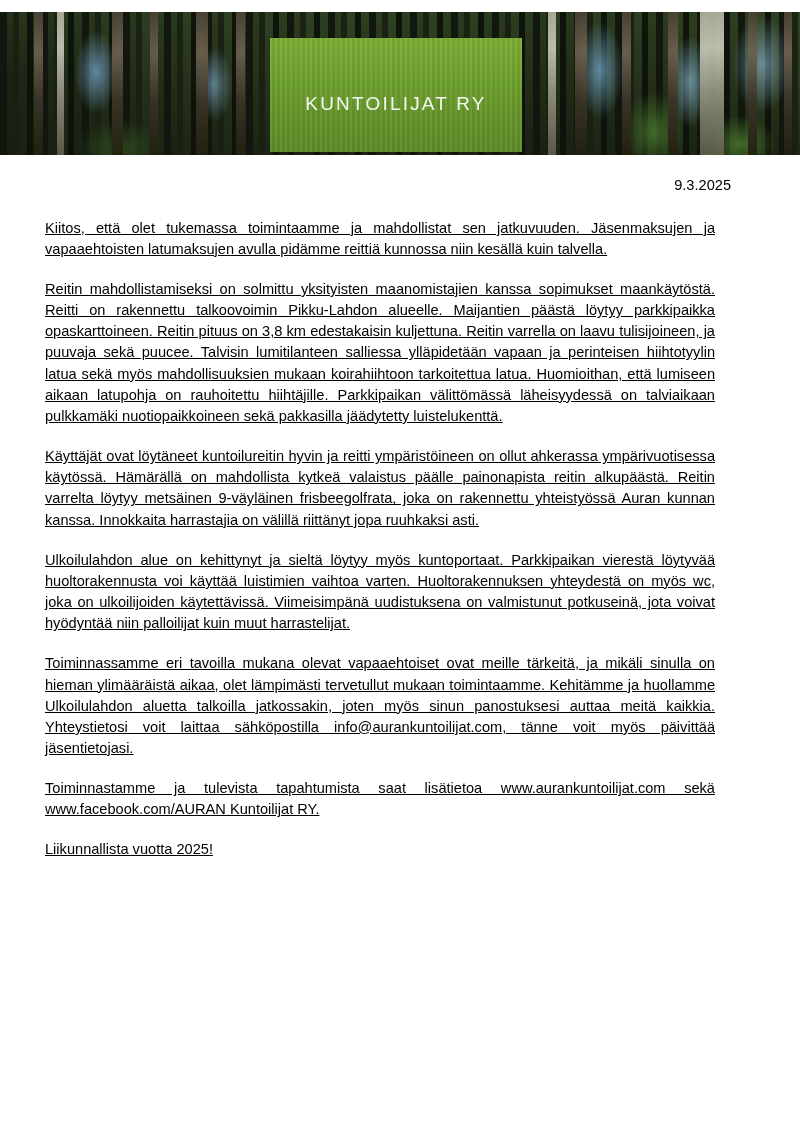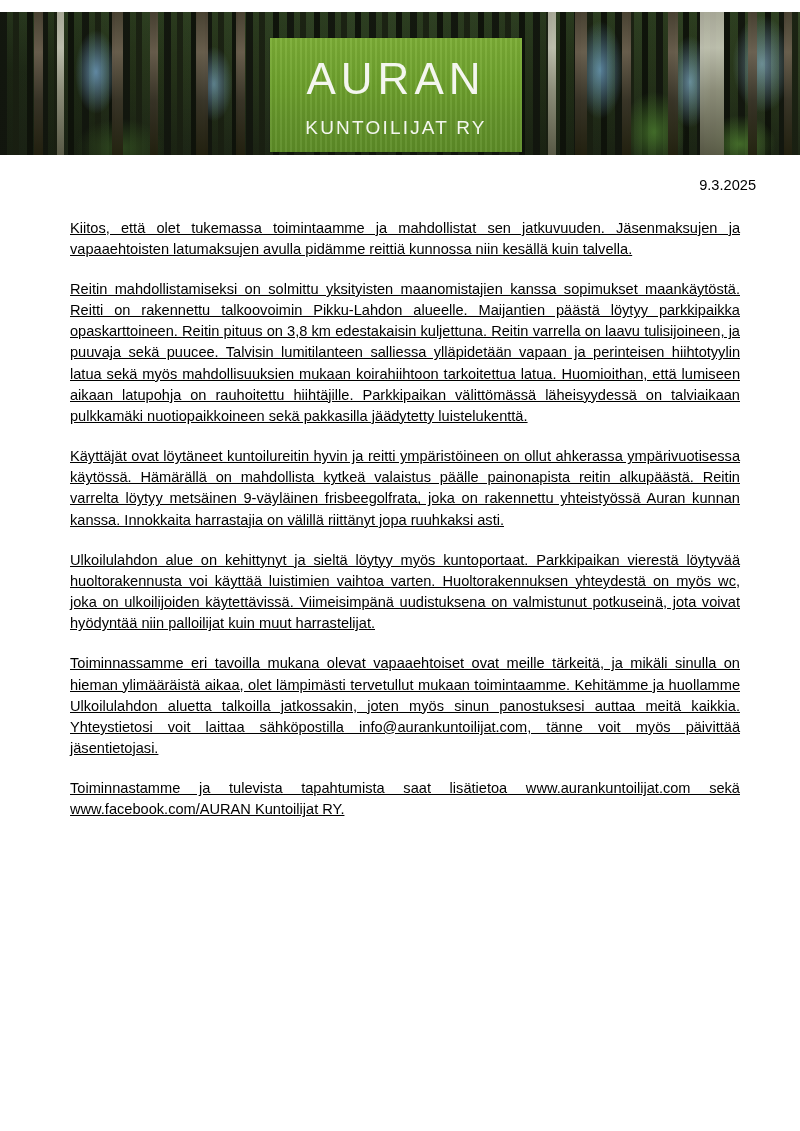--- a/index.html
+++ b/index.html
@@ -97,21 +97,21 @@
     font-size: 19px;
     font-weight: 400;
     letter-spacing: 2.2px;
     line-height: 1;
     margin-top: 17px;
   }
 
   
   .letter {
     position: absolute;
-    left: 70px;
+    left: 45px;
     top: 176px;
     width: 686px;
   }
   .doc-date {
     text-align: right;
     font-size: 14.6px;
     line-height: 1.35;
     margin: 0 0 22px 0;
   }
   .salutation {
@@ -147,30 +147,30 @@
   <div class="banner-trunk" style="left:236px;width:9px;"></div>
   <div class="banner-trunk pale" style="left:548px;width:8px;"></div>
   <div class="banner-trunk" style="left:575px;width:12px;"></div>
   <div class="banner-trunk" style="left:622px;width:9px;"></div>
   <div class="banner-trunk" style="left:668px;width:10px;"></div>
   <div class="banner-trunk pale" style="left:700px;width:24px;"></div>
   <div class="banner-trunk" style="left:748px;width:9px;"></div>
   <div class="banner-trunk" style="left:784px;width:8px;"></div>
 
   <div class="logo-plate">
-    <div class="logo-title">AURAN</div>
     <div class="logo-subtitle">KUNTOILIJAT RY</div>
   </div>
 </div>
 
 <div class="letter">
 
   <p class="doc-date">9.3.2025</p>
 
 
   <p class="para">Kiitos, että olet tukemassa toimintaamme ja mahdollistat sen jatkuvuuden. Jäsenmaksujen ja vapaaehtoisten latumaksujen avulla pidämme reittiä kunnossa niin kesällä kuin talvella.</p>
   <p class="para">Reitin mahdollistamiseksi on solmittu yksityisten maanomistajien kanssa sopimukset maankäytöstä. Reitti on rakennettu talkoovoimin Pikku-Lahdon alueelle. Maijantien päästä löytyy parkkipaikka opaskarttoineen. Reitin pituus on 3,8 km edestakaisin kuljettuna. Reitin varrella on laavu tulisijoineen, ja puuvaja sekä puucee. Talvisin lumitilanteen salliessa ylläpidetään vapaan ja perinteisen hiihtotyylin latua sekä myös mahdollisuuksien mukaan koirahiihtoon tarkoitettua latua. Huomioithan, että lumiseen aikaan latupohja on rauhoitettu hiihtäjille. Parkkipaikan välittömässä läheisyydessä on talviaikaan pulkkamäki nuotiopaikkoineen sekä pakkasilla jäädytetty luistelukenttä.</p>
   <p class="para">Käyttäjät ovat löytäneet kuntoilureitin hyvin ja reitti ympäristöineen on ollut ahkerassa ympärivuotisessa käytössä. Hämärällä on mahdollista kytkeä valaistus päälle painonapista reitin alkupäästä. Reitin varrelta löytyy metsäinen 9-väyläinen frisbeegolfrata, joka on rakennettu yhteistyössä Auran kunnan kanssa. Innokkaita harrastajia on välillä riittänyt jopa ruuhkaksi asti.</p>
   <p class="para">Ulkoilulahdon alue on kehittynyt ja sieltä löytyy myös kuntoportaat. Parkkipaikan vierestä löytyvää huoltorakennusta voi käyttää luistimien vaihtoa varten. Huoltorakennuksen yhteydestä on myös wc, joka on ulkoilijoiden käytettävissä. Viimeisimpänä uudistuksena on valmistunut potkuseinä, jota voivat hyödyntää niin palloilijat kuin muut harrastelijat.</p>
   <p class="para">Toiminnassamme eri tavoilla mukana olevat vapaaehtoiset ovat meille tärkeitä, ja mikäli sinulla on hieman ylimääräistä aikaa, olet lämpimästi tervetullut mukaan toimintaamme. Kehitämme ja huollamme Ulkoilulahdon aluetta talkoilla jatkossakin, joten myös sinun panostuksesi auttaa meitä kaikkia. Yhteystietosi voit laittaa sähköpostilla info@aurankuntoilijat.com, tänne voit myös päivittää jäsentietojasi.</p>
   <p class="para">Toiminnastamme ja tulevista tapahtumista saat lisätietoa www.aurankuntoilijat.com sekä www.facebook.com/AURAN Kuntoilijat RY.</p>
+  <p class="para">Liikunnallista vuotta 2025!</p>
 
 </div>
 
 </body></html>

